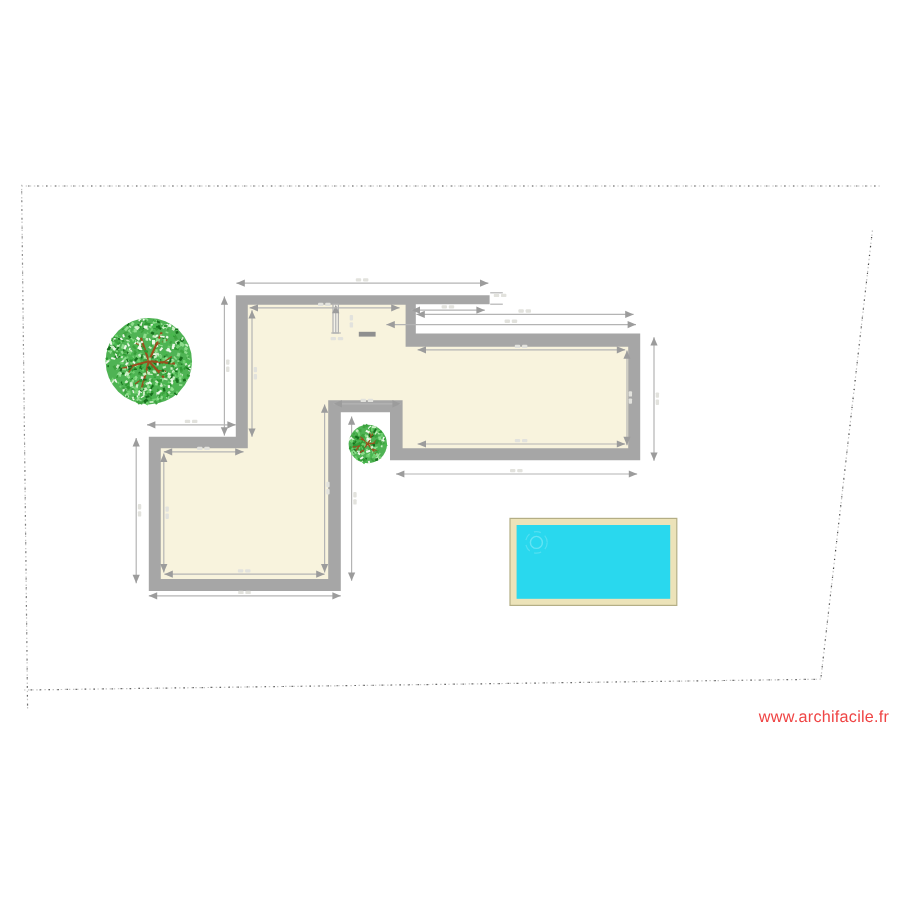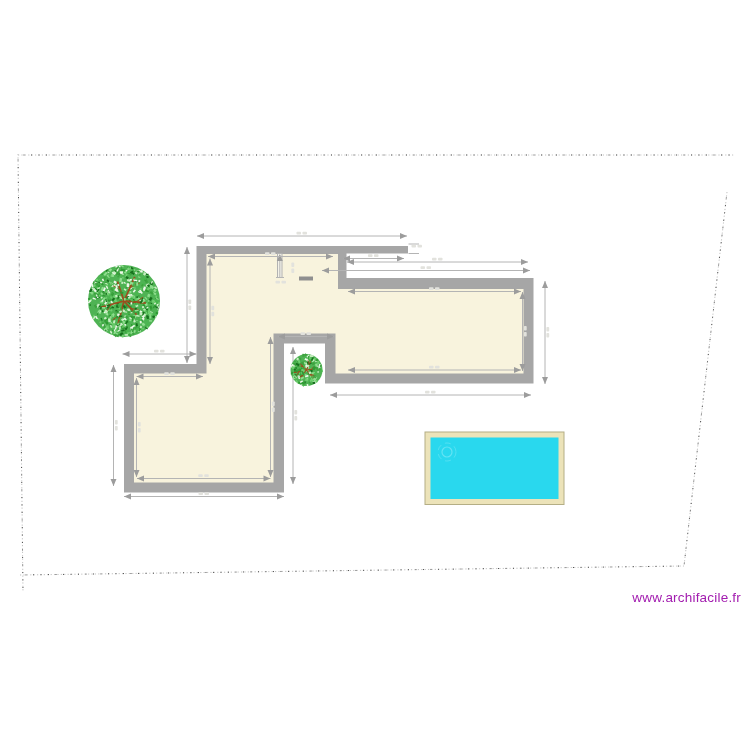--- a/index.html
+++ b/index.html
@@ -3,21 +3,21 @@
 <meta charset="utf-8">
 <style>
   html,body{margin:0;padding:0;background:#fff;}
   #stage{
     position:relative;width:750px;height:750px;background:#fff;overflow:hidden;
     font-family:"Liberation Sans", sans-serif;
   }
   #plan-svg{position:absolute;left:0;top:0;}
   #watermark{
     position:absolute;top:590px;right:9px;
-    font-size:13.5px;color:#a21caf;letter-spacing:0.2px;text-align:right;
+    font-size:13.5px;color:#ef4444;letter-spacing:0.2px;text-align:right;
   }
 </style>
 </head>
 <body>
 
 <div id="stage">
   <svg id="plan-svg" width="750" height="750" viewBox="0 0 750 750" xmlns="http://www.w3.org/2000/svg">
       <g>
         <line x1="18" y1="155" x2="735" y2="155" stroke="#c2c2c2" stroke-width="1" stroke-dasharray="1.2 2.2"></line>
         <line x1="18" y1="155" x2="735" y2="155" stroke="#4a4a4a" stroke-width="1" stroke-dasharray="1 6.5" stroke-dashoffset="2"></line>

